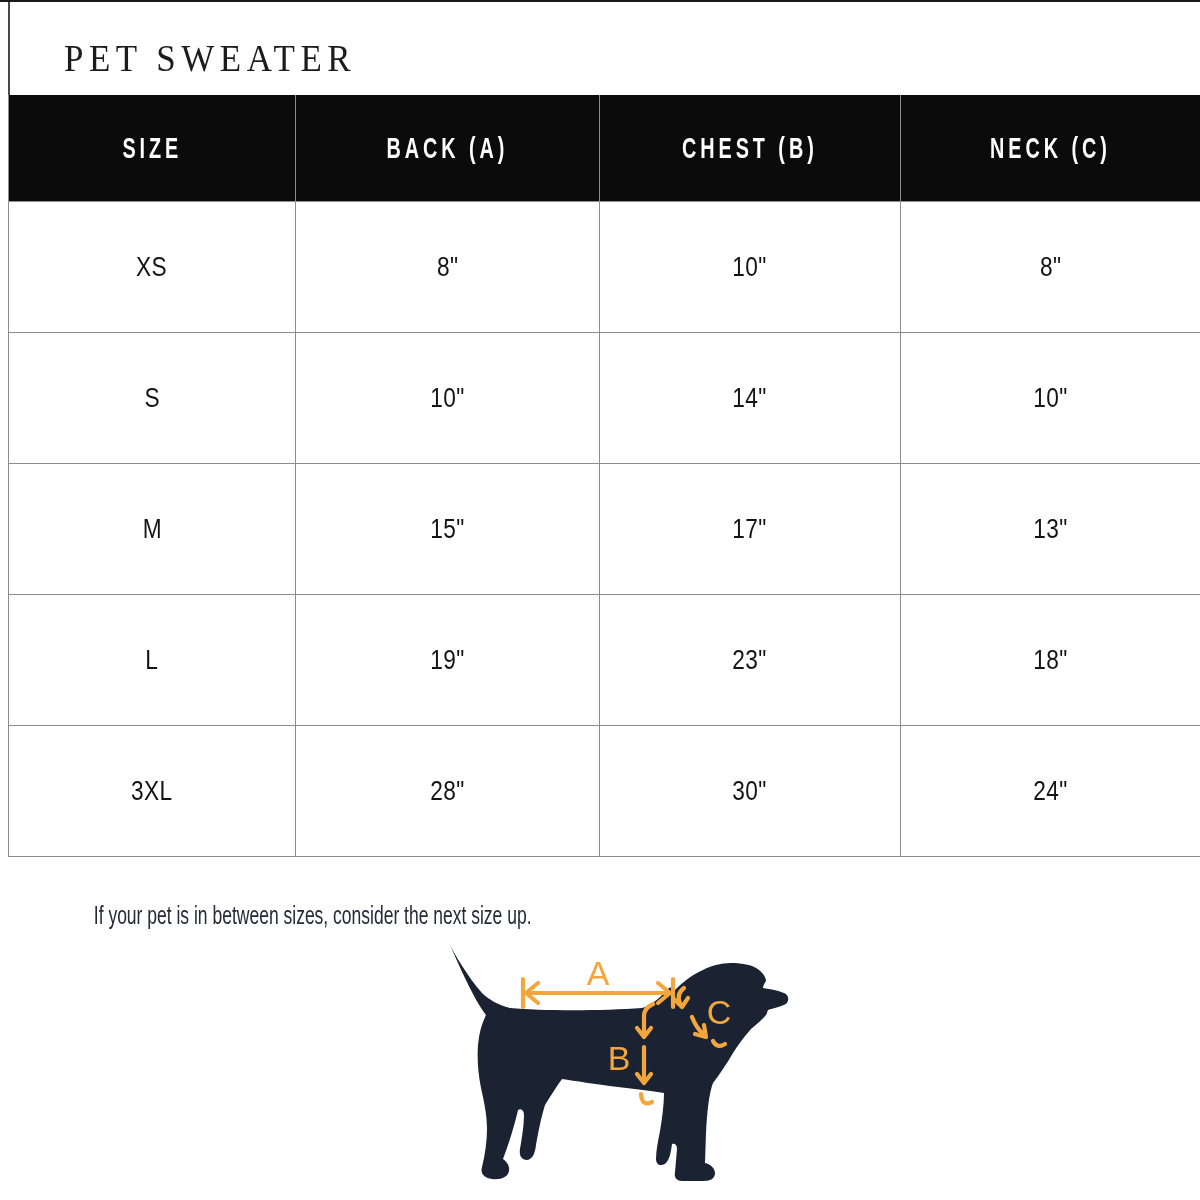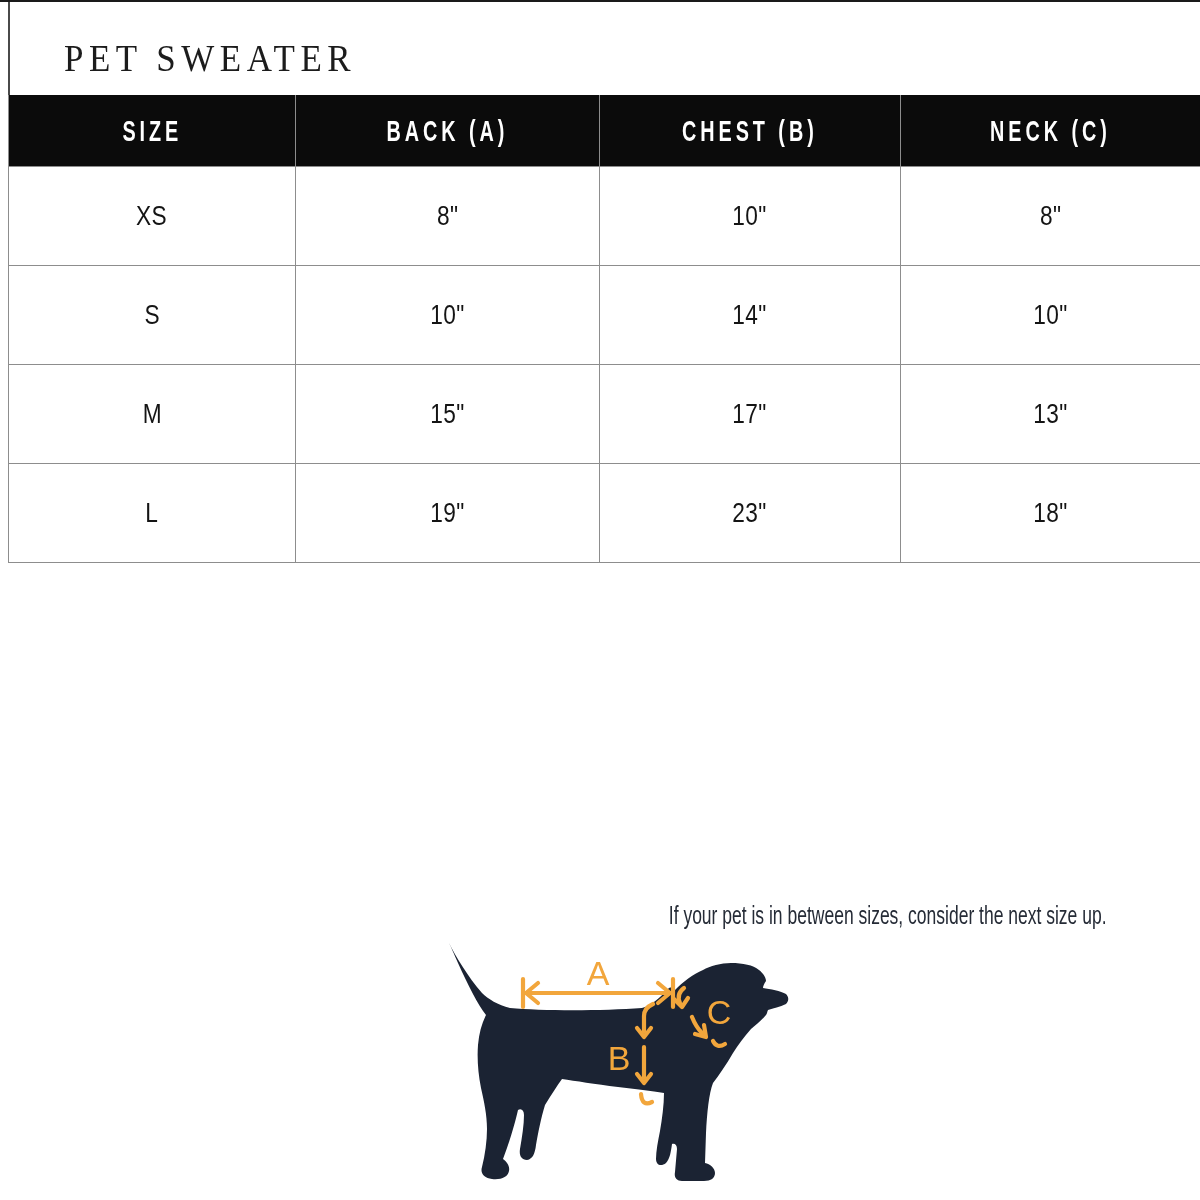--- a/index.html
+++ b/index.html
@@ -13,39 +13,39 @@
     position:absolute;left:64px;top:36px;margin:0;
     font-family:"Liberation Serif",serif;font-weight:400;
     font-size:38px;letter-spacing:6px;color:#1c1c1c;white-space:nowrap;
     transform:scaleX(0.92);transform-origin:left center;
   }
   table.size-table{
     position:absolute;left:8px;top:95px;width:1192px;
     border-collapse:collapse;table-layout:fixed;
   }
   table.size-table th{
-    height:71px;background:#0b0b0b;color:#ffffff;
+    height:90px;background:#0b0b0b;color:#ffffff;
     border:1px solid #8d8d8d;border-top:none;
-    text-align:center;vertical-align:middle;padding:0;
+    text-align:center;vertical-align:middle;padding:8px;
   }
   table.size-table td{
     height:98px;border:1px solid #8d8d8d;background:#ffffff;
-    text-align:center;vertical-align:middle;color:#141414;padding:0;margin-left:17px;
+    text-align:center;vertical-align:middle;color:#141414;padding:16px;margin-left:17px;
   }
   table.size-table th:last-child,table.size-table td:last-child{border-right:none;}
   .hdr-text{
     display:inline-block;font-weight:bold;font-size:30px;letter-spacing:6px;
     transform:scaleX(0.66);transform-origin:center;white-space:nowrap;
   }
   .cell-text{
     display:inline-block;font-size:27px;letter-spacing:0.5px;
     transform:scaleX(0.84);transform-origin:center;white-space:nowrap;
   }
   .note{
-    position:absolute;left:0;top:901px;width:1200px;text-align:right;
+    position:absolute;left:0;top:901px;width:1200px;text-align:left;
     color:#252b36;
   }
   .note-text{
     display:inline-block;font-size:25px;
     transform:scaleX(0.70);transform-origin:center;white-space:nowrap;
   }
   .dog-svg{position:absolute;left:430px;top:933px;width:380px;height:267px;}
 </style>
 </head>
 <body>
@@ -87,20 +87,26 @@
       <td><span class="cell-text">M</span></td>
       <td><span class="cell-text">15"</span></td>
       <td><span class="cell-text">17"</span></td>
       <td><span class="cell-text">13"</span></td>
     </tr>
     <tr>
       <td><span class="cell-text">L</span></td>
       <td><span class="cell-text">19"</span></td>
       <td><span class="cell-text">23"</span></td>
       <td><span class="cell-text">18"</span></td>
+    </tr>
+    <tr>
+      <td><span class="cell-text">3XL</span></td>
+      <td><span class="cell-text">28"</span></td>
+      <td><span class="cell-text">30"</span></td>
+      <td><span class="cell-text">24"</span></td>
     </tr>
   </tbody>
 </table>
 
 <div class="note">
   <span class="note-text">If your pet is in between sizes, consider the next size up.</span>
 </div>
 
 <svg class="dog-svg" viewBox="0 0 380 267" xmlns="http://www.w3.org/2000/svg">
 

